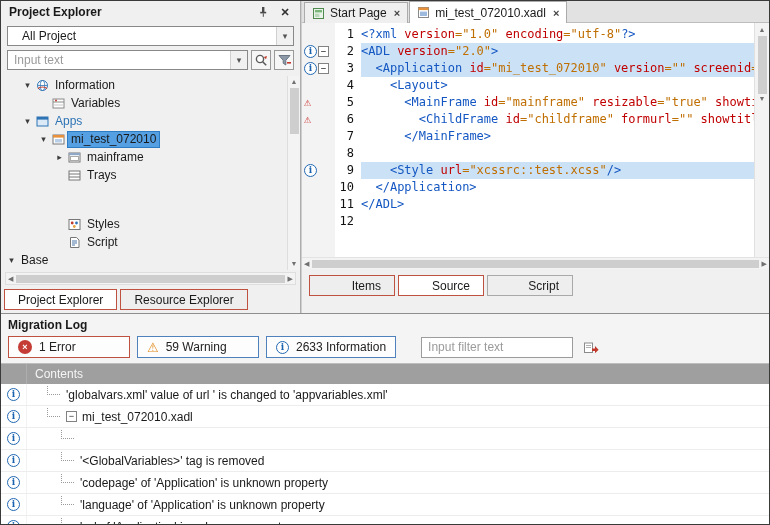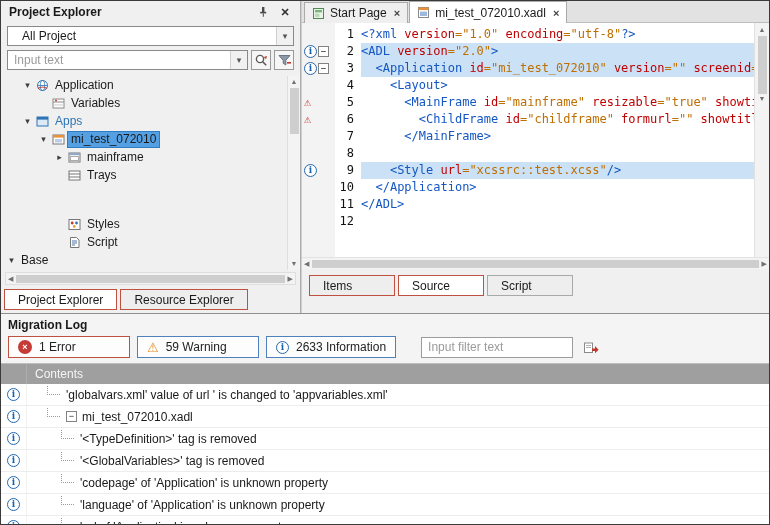--- a/index.html
+++ b/index.html
@@ -29,21 +29,21 @@
 .tree-label{padding:0 3px;line-height:15px}
 .tree-label.accent{color:#2e74b5}
 .tree-label.sel{background:#55a0e3;outline:1px solid #2d7dc4}
 .tree-vscroll{position:absolute;right:0;top:0;bottom:0;width:13px;background:#f3f3f3;border-left:1px solid #dedede;display:flex;flex-direction:column;align-items:center;padding:1px 0}
 .sb-ar{font-size:7px;color:#707070;line-height:10px}
 .sb-thumb-v{width:9px;height:46px;background:#cecece;margin-top:1px;flex:none}
 .tree-vscroll .btm{margin-top:auto}
 .hscroll{height:13px;flex:none;margin:2px 4px 1px;background:#f3f3f3;border:1px solid #dedede;display:flex;align-items:center;padding:0 2px}
 .sb-thumb-h{height:8px;flex:1;background:#cecece;margin:0 3px}
 .left-tabs{height:27px;flex:none;display:flex;gap:3px;padding:3px 3px 0}
-.pane-tab{height:21px;display:flex;align-items:center;justify-content:flex-start;padding:0 13px;border:1px solid #bf5140;background:#eee;white-space:nowrap}
+.pane-tab{height:21px;display:flex;align-items:center;justify-content:flex-end;padding:0 13px;border:1px solid #bf5140;background:#eee;white-space:nowrap}
 .pane-tab.active{background:#fff}
 .pane-tab.gray{border-color:#a9a9a9}
 
 .right-panel{flex:1;min-width:0;display:flex;flex-direction:column;border-left:1px solid #cfcfcf;background:#f0f0f0}
 .doc-tabs{height:22px;flex:none;display:flex;align-items:flex-end;gap:1px;background:#e2e2e2;border-bottom:1px solid #bdbdbd;padding-left:2px}
 .doc-tab{height:21px;display:flex;align-items:center;gap:5px;padding:0 7px;background:#efefef;border:1px solid #ababab;border-bottom:none;margin-bottom:-1px;white-space:nowrap}
 .doc-tab.active{background:#fff;height:22px}
 .tab-close{font-size:11px;color:#444;margin-left:2px;font-weight:bold}
 .tab-ic{display:flex}
 .editor{height:234px;flex:none;position:relative;background:#fff}
@@ -139,21 +139,21 @@
               <span class="tree-ic">
                 <span class="svg-ic">
                   <svg width="13" height="13" viewBox="0 0 13 13">
                     <circle cx="6.5" cy="6.5" r="5" fill="#fff" stroke="#2e74b5"></circle>
                     <ellipse cx="6.5" cy="6.5" rx="2.2" ry="5" fill="none" stroke="#2e74b5" stroke-width="0.8"></ellipse>
                     <line x1="1.5" y1="6.5" x2="11.5" y2="6.5" stroke="#2e74b5" stroke-width="0.8"></line>
                     <path d="M2 9.5 C4.5 7.5 8.5 7.5 11 9.5" stroke="#c0392b" fill="none" stroke-width="1.2"></path>
                   </svg>
                 </span>
               </span>
-              <span class="tree-label">Application</span>
+              <span class="tree-label">Information</span>
             </div>
             <div class="tree-row" style="padding-left: 36px;">
               <span class="tree-arrow"></span>
               <span class="tree-ic">
                 <span class="svg-ic">
                   <svg width="13" height="13" viewBox="0 0 13 13">
                     <rect x="1" y="2" width="11" height="9" fill="#fff" stroke="#8a8a8a"></rect>
                     <line x1="1" y1="5" x2="12" y2="5" stroke="#8a8a8a"></line>
                     <line x1="1" y1="8" x2="12" y2="8" stroke="#c9c9c9"></line>
                     <circle cx="4" cy="3.5" r="1" fill="#c0392b"></circle>
@@ -442,21 +442,20 @@
               <span class="fold-box">−</span>
               <span class="log-text">mi_test_072010.xadl</span>
             </span>
           </div>
           <div class="log-row">
             <span class="log-gutter">
               <span class="ic-info">i</span>
             </span>
             <span class="log-content" style="padding-left: 34px;">
               <span class="connector"></span>
-              <span class="log-text">'&lt;TypeDefinition&gt;' tag is removed</span>
             </span>
           </div>
           <div class="log-row">
             <span class="log-gutter">
               <span class="ic-info">i</span>
             </span>
             <span class="log-content" style="padding-left: 34px;">
               <span class="connector"></span>
               <span class="log-text">'&lt;GlobalVariables&gt;' tag is removed</span>
             </span>

